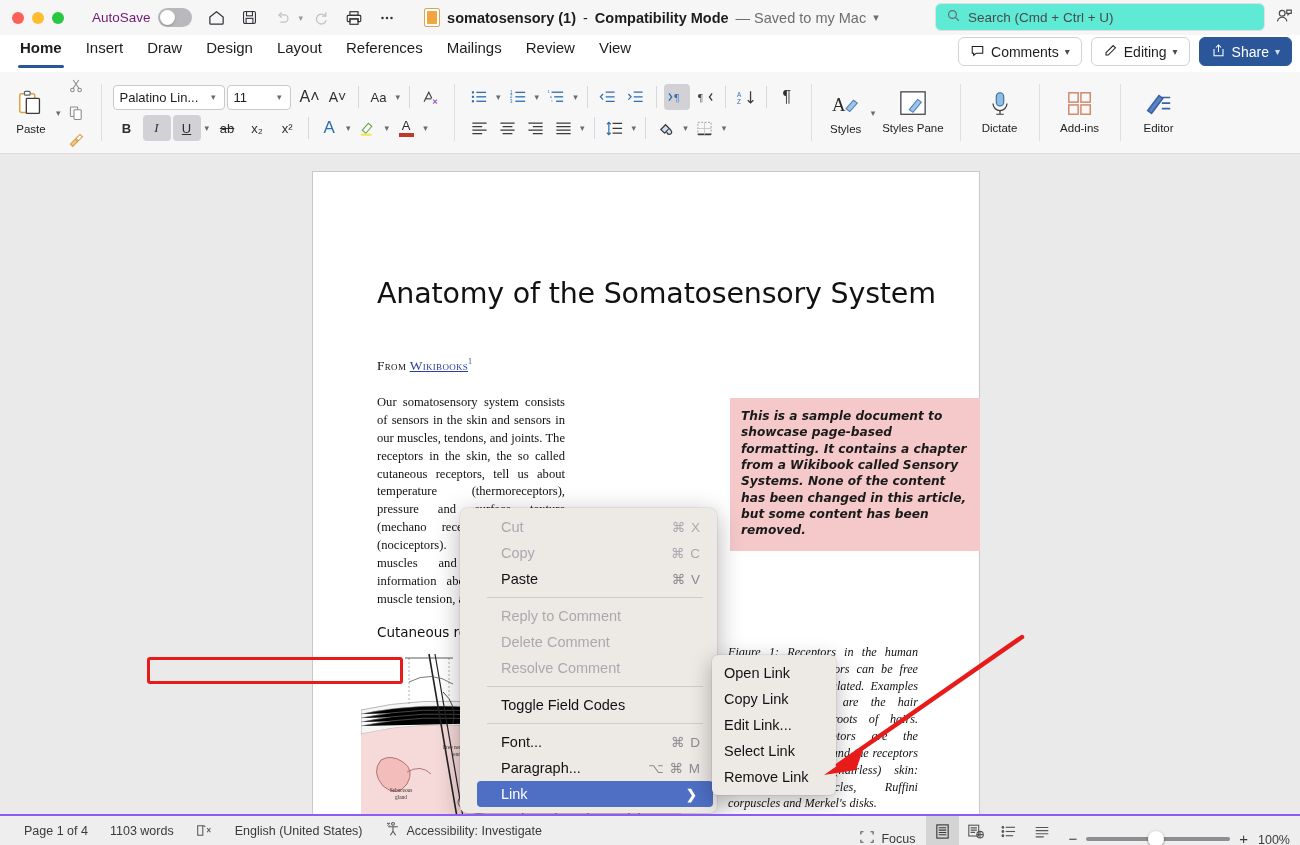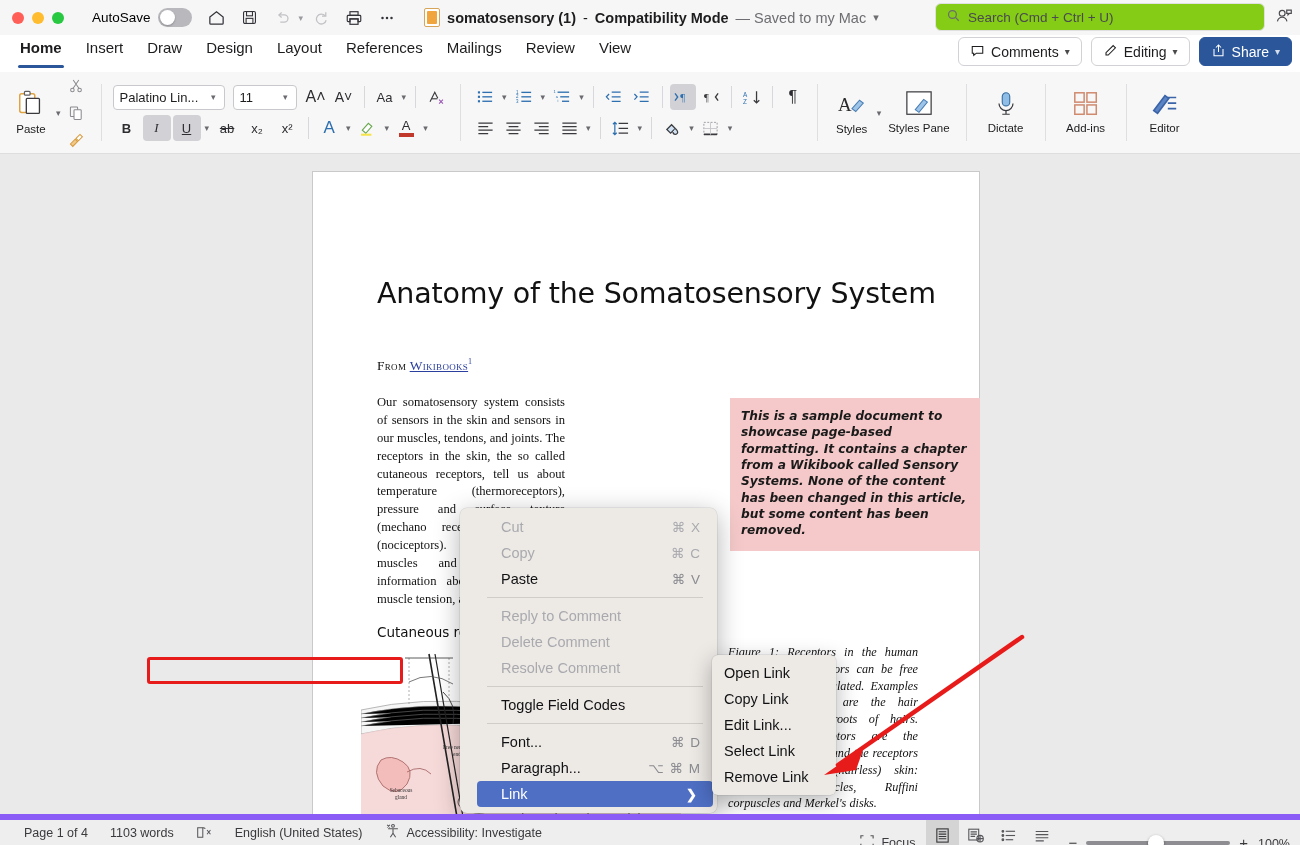--- a/index.html
+++ b/index.html
@@ -18,21 +18,21 @@
     background: #f6f6f6;
     display: flex; align-items: center;
   }
   .traffic { display: flex; gap: 8px; padding-left: 12px; align-items: center; }
   .light { width: 12px; height: 12px; border-radius: 50%; }
   .light.red { background: #ff5f57; }
   .light.yellow { background: #febc2e; }
   .light.green { background: #28c840; }
 
   .autosave-wrap { display: flex; align-items: center; gap: 7px; margin-left: 28px; }
-  .autosave-label { font-size: 13.5px; color: #000000; }
+  .autosave-label { font-size: 13.5px; color: #701a75; }
   .toggle {
     width: 34px; height: 19px; border-radius: 10px; background: #b8b8bd;
     position: relative;
   }
   .toggle .knob {
     position: absolute; left: 2px; top: 2px; width: 15px; height: 15px;
     border-radius: 50%; background: #fff;
     box-shadow: 0 1px 2px rgba(0,0,0,.25);
   }
   .tb-icon {
@@ -56,21 +56,21 @@
     background: #f0a53e; border-radius: 1px;
   }
   .doc-name { font-weight: bold; color: #1d1d1f; }
   .doc-dash { color: #1d1d1f; }
   .doc-mode { font-weight: bold; color: #1d1d1f; }
   .doc-saved { color: #6d6d72; }
   .title-chev { color: #6d6d72; font-size: 11px; }
 
   .searchbox {
     position: absolute; left: 935px; top: 3px; width: 330px; height: 28px;
-    background: #84cc16; border: 1px solid #e0e0e3; border-radius: 6px;
+    background: #5eead4; border: 1px solid #e0e0e3; border-radius: 6px;
     display: flex; align-items: center; padding: 0 10px; gap: 7px;
   }
   .search-ph { font-size: 13.5px; color: #4a4a4f; }
   .tb-right-icon { position: absolute; left: 1274px; top: 6px; color: #4a4a50; }
 
   
   .tabbar {
     position: absolute; top: 35px; left: 0; width: 1300px; height: 37px;
     background: #ffffff;
     display: flex; align-items: flex-start; padding-left: 8px;
@@ -211,21 +211,21 @@
     padding: 5px 0; z-index: 44;
   }
   .smi { height: 26px; display: flex; align-items: center; padding: 0 12px; font-size: 14.5px; color: #121214; }
 
   
   .annot { position: absolute; left: 800px; top: 635px; z-index: 60; pointer-events: none; }
 
   
   .statusbar {
     position: absolute; top: 814px; left: 0; width: 1300px; height: 31px;
-    background: #eeeeee; border-top: 6px solid #8b5cf6;
+    background: #eeeeee; border-top: 2px solid #8b5cf6;
     display: flex; align-items: center; font-size: 12.5px; color: #3a3a3e;
   }
   .sb-item { display: flex; align-items: center; gap: 6px; padding: 0 11px; white-space: nowrap; }
   .sb-right { position: absolute; right: 0; top: 0; height: 31px; display: flex; align-items: flex-end; }
   .vbtn {
     width: 33px; height: 31px; display: flex; align-items: center; justify-content: center; color: #55555a;
   }
   .vbtn.on { background: #d4d4d4; }
   .zoom-slider { display: flex; align-items: center; gap: 9px; padding: 0 10px; }
   .ztrack { width: 144px; height: 4px; background: #8d8d92; border-radius: 2px; position: relative; }
@@ -407,21 +407,21 @@
     </div>
     <div class="rsep"></div>
 
     <div class="rgroup">
       <div class="rrow">
         <div class="rline">
           <div class="fontbox name">
             <span>Palatino Lin...</span>
             <span class="caret">▾</span>
           </div>
-          <div class="fontbox size" style="margin-left:6px">
+          <div class="fontbox size" style="margin-left:0">
             <span>11</span>
             <span class="caret">▾</span>
           </div>
           <div class="ibtn" style="font-size:16px;margin-left:4px">A˄</div>
           <div class="ibtn" style="font-size:14px">A˅</div>
           <div class="vsep"></div>
           <div class="ibtn">
             <span>Aa</span>
           </div>
           <span class="caret">▾</span>

